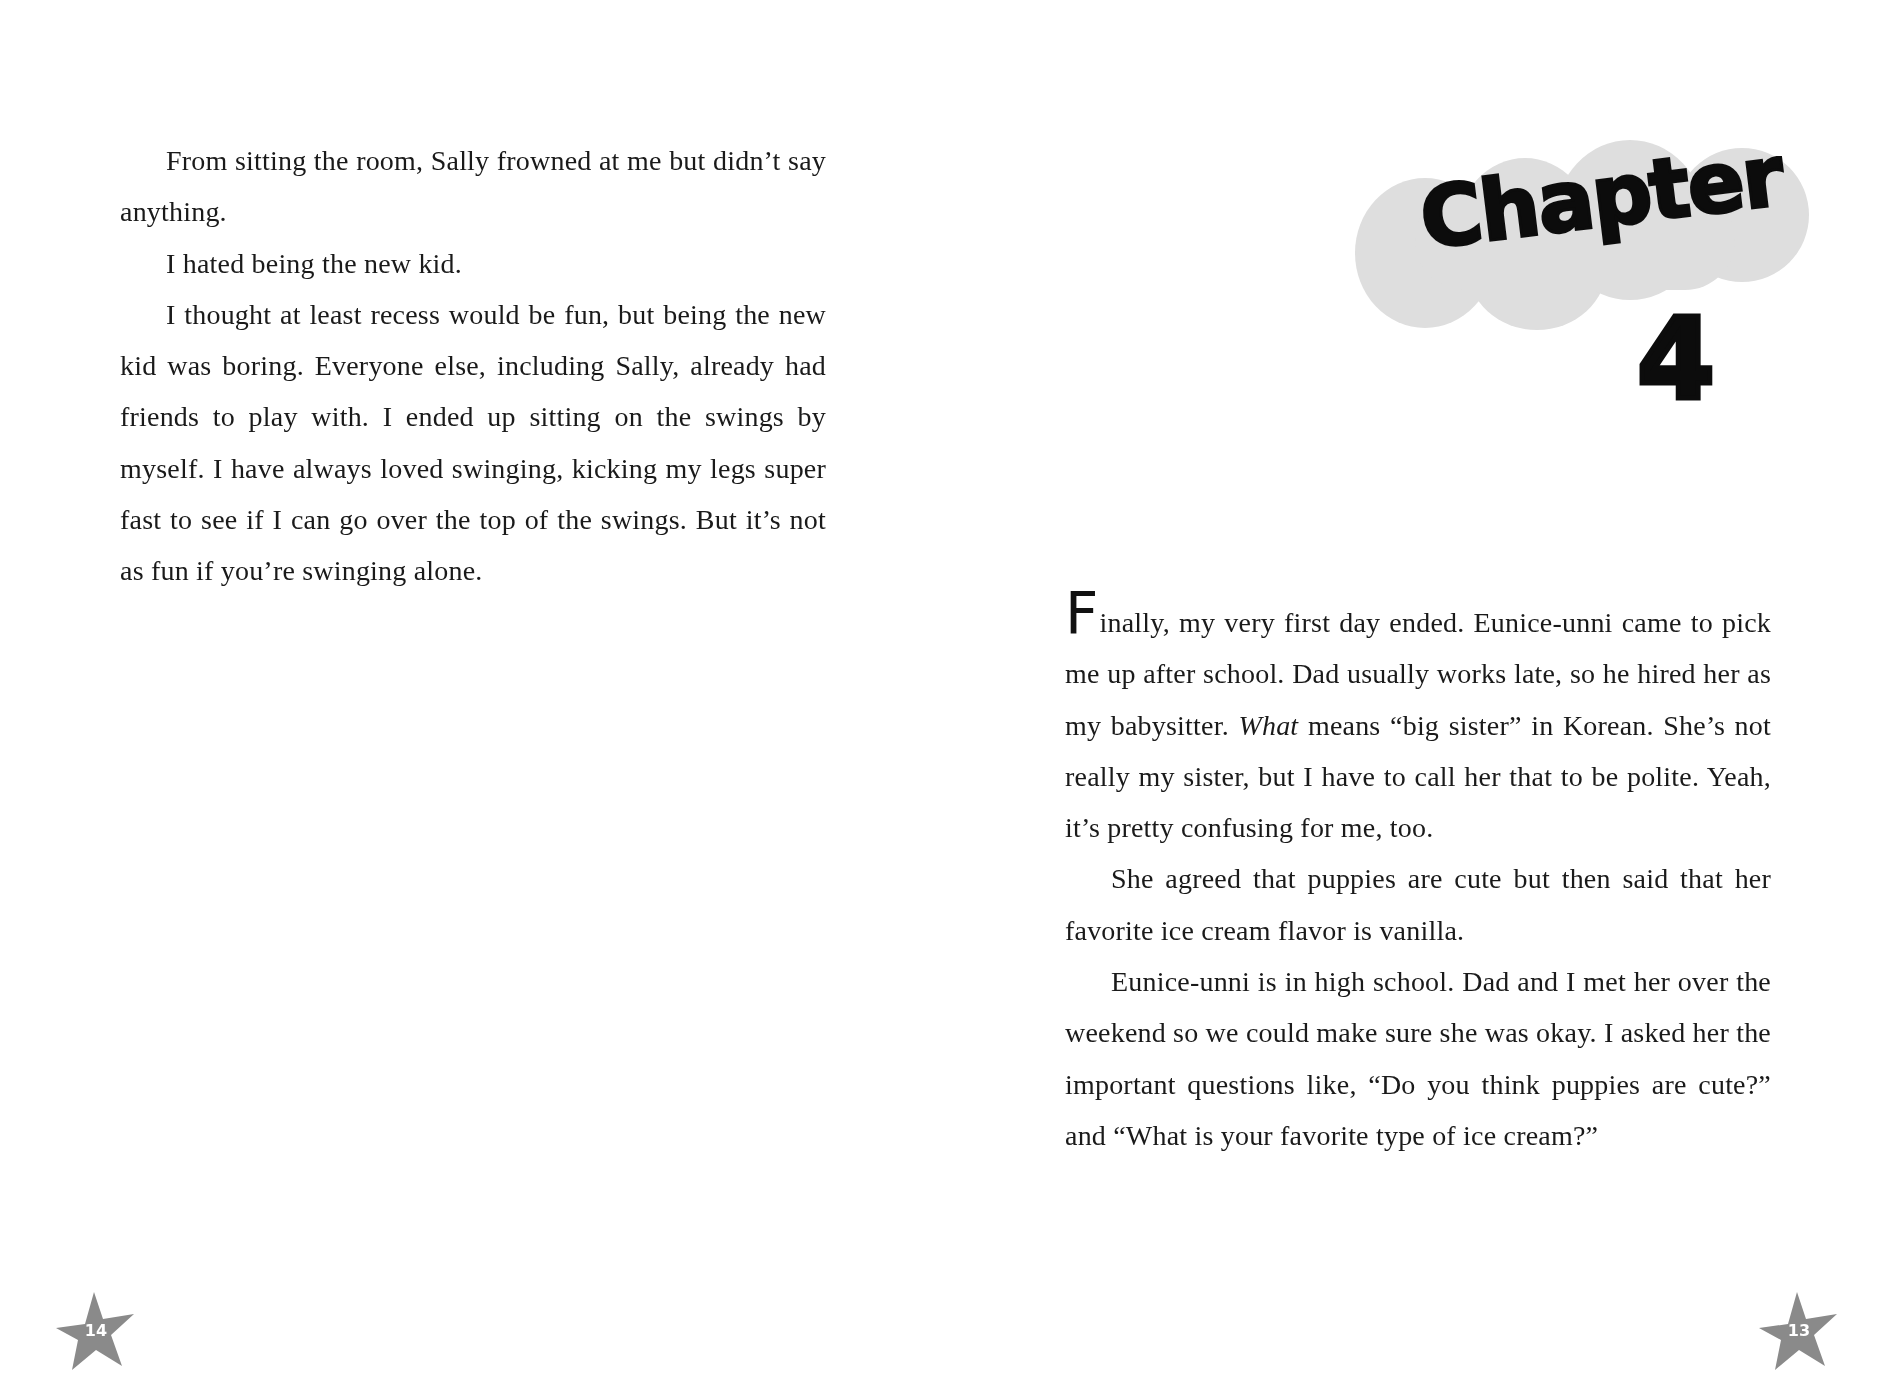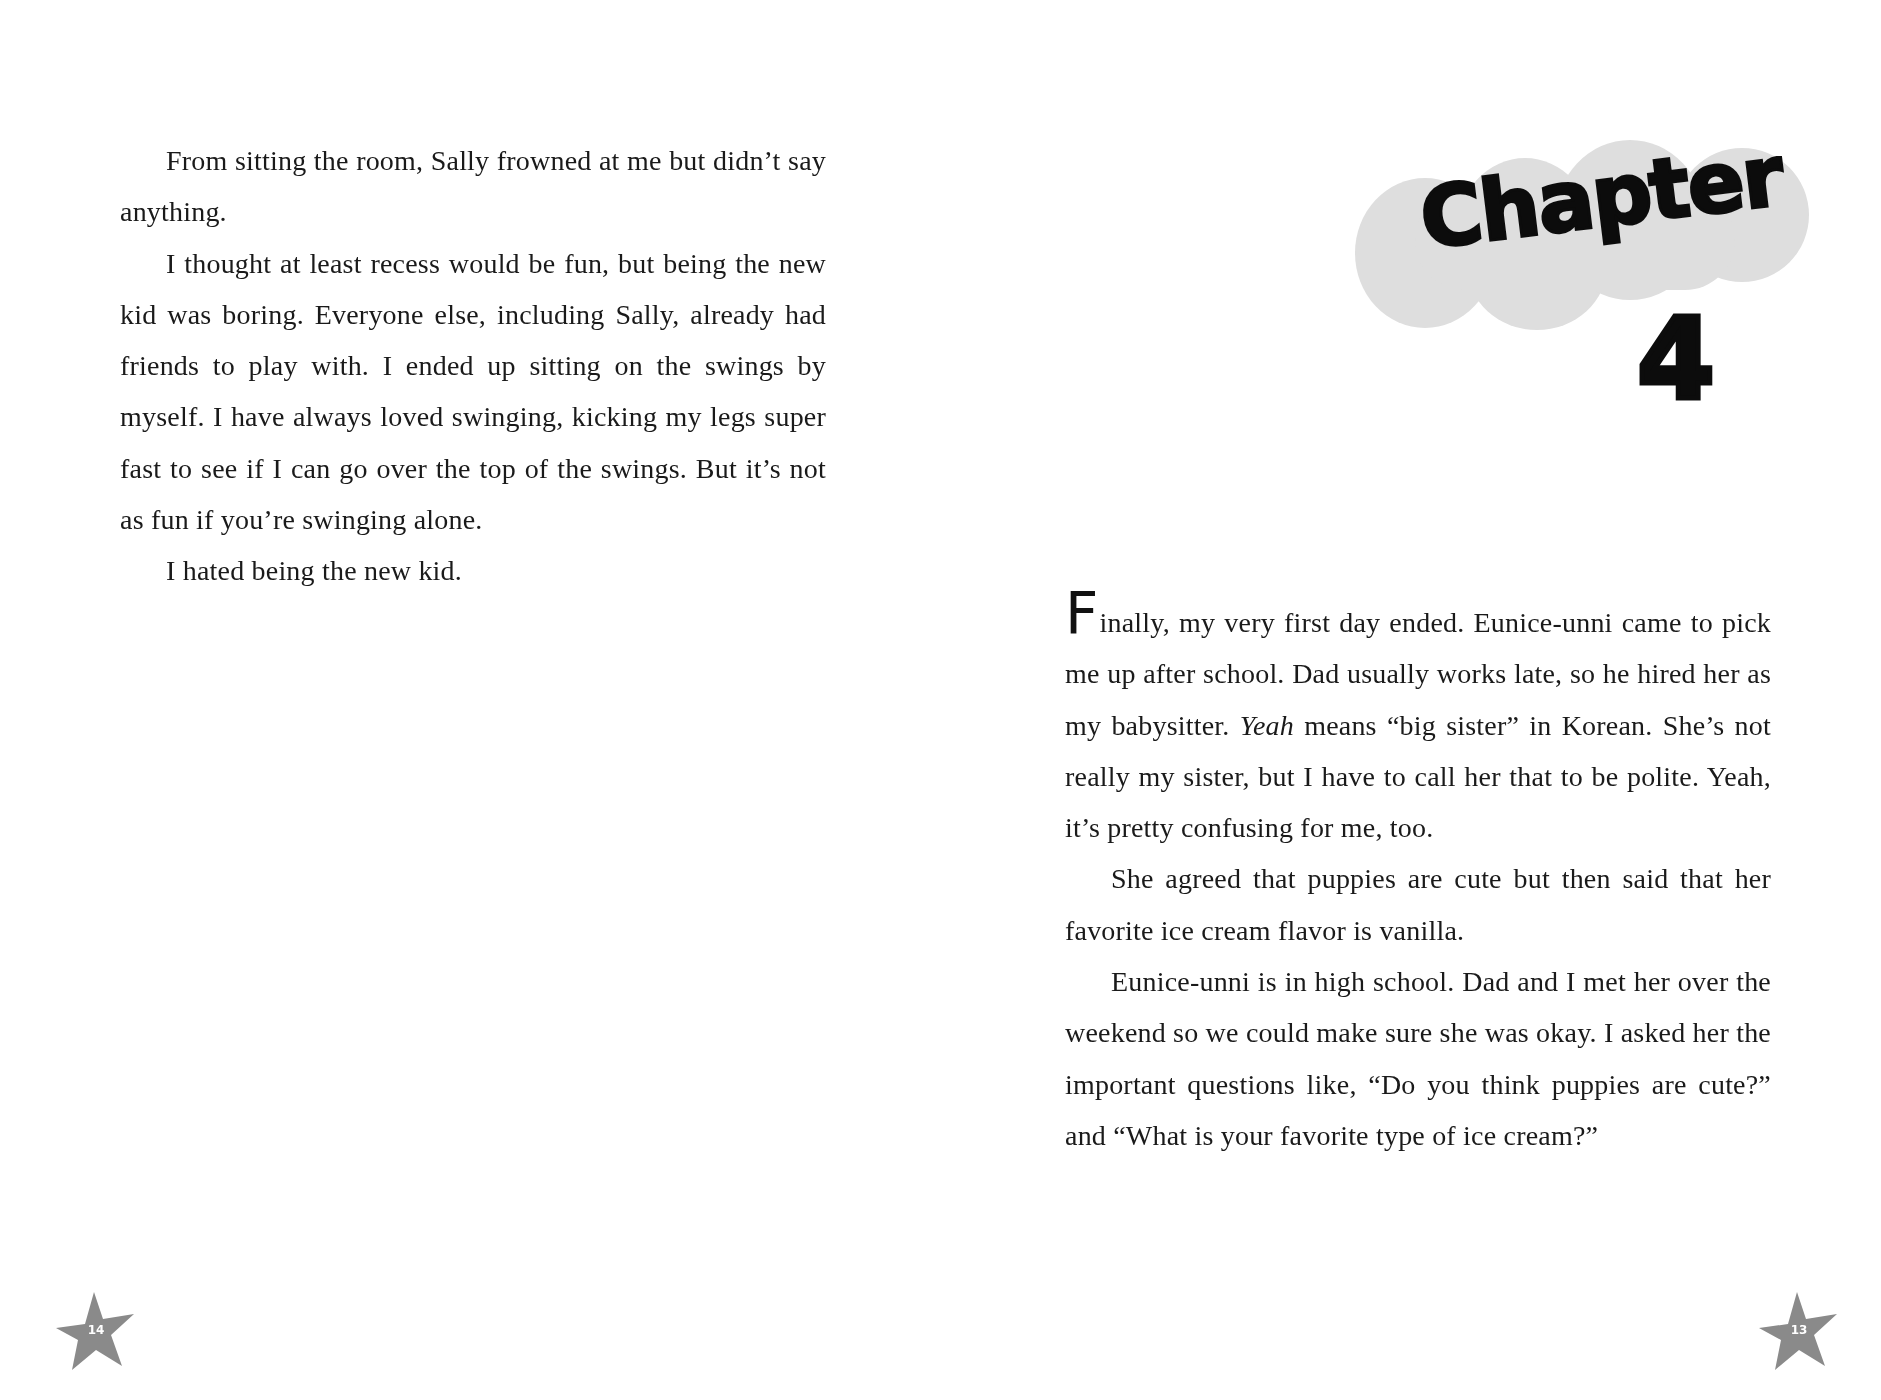--- a/index.html
+++ b/index.html
@@ -46,34 +46,34 @@
     font-family: "DejaVu Sans", sans-serif; font-weight: bold;
     font-size: 112px; color: #0c0c0c;
     -webkit-text-stroke: 5px #0c0c0c;
   }
 
   .star { position: absolute; width: 84px; height: 84px; }
   .star svg { position: absolute; left: 0; top: 0; }
   .star span {
     position: absolute; left: 0; top: 0; width: 84px; height: 84px;
     display: flex; align-items: center; justify-content: center;
-    font-family: "DejaVu Sans", sans-serif; font-weight: bold; font-size: 12px;
+    font-family: "DejaVu Sans", sans-serif; font-weight: bold; font-size: 16px;
     color: #ffffff;
   }
   .star-left { left: 54px; top: 1288px; }
   .star-right { left: 1757px; top: 1288px; }
 </style>
 </head>
 <body>
 
 <div class="page page-left">
   <div class="body-text left-col">
     <p>From sitting the room, Sally frowned at me but didn’t say anything.</p>
+    <p>I hated being the new kid.</p>
     <p>I thought at least recess would be fun, but being the new kid was boring. Everyone else, including Sally, already had friends to play with. I ended up sitting on the swings by myself. I have always loved swinging, kicking my legs super fast to see if I can go over the top of the swings. But it’s not as fun if you’re swinging alone.</p>
-    <p>I hated being the new kid.</p>
   </div>
 
   <div class="star star-left">
     <svg width="84" height="84" viewBox="0 0 84 84">
       <polygon points="40,4 49,31 80,26 57,47 68,78 42,62 18,82 24,52 2,40 31,36" fill="#8a8a8a"></polygon>
     </svg>
     <span>14</span>
   </div>
 </div>
 
@@ -83,21 +83,21 @@
     <div class="cloud" style="left:102px; top:28px; width:136px; height:148px;"></div>
     <div class="cloud" style="left:112px; top:72px; width:140px; height:128px;"></div>
     <div class="cloud" style="left:200px; top:10px; width:150px; height:160px;"></div>
     <div class="cloud" style="left:320px; top:18px; width:134px; height:134px;"></div>
     <div class="cloud" style="left:60px; top:60px; width:320px; height:100px; border-radius:50px;"></div>
     <div class="chapter-word">Chapter</div>
     <div class="chapter-num">4</div>
   </div>
 
   <div class="body-text right-col">
-    <p class="noindent"><span class="dropcap">F</span><span>inally, my very first day ended. Eunice-unni came to pick me up after school. Dad usually works late, so he hired her as my babysitter. </span><em>Yeah</em><span> means “big sister” in Korean. She’s not really my sister, but I have to call her that to be polite. Yeah, it’s pretty confusing for me, too.</span></p>
+    <p class="noindent"><span class="dropcap">F</span><span>inally, my very first day ended. Eunice-unni came to pick me up after school. Dad usually works late, so he hired her as my babysitter. </span><em>What</em><span> means “big sister” in Korean. She’s not really my sister, but I have to call her that to be polite. Yeah, it’s pretty confusing for me, too.</span></p>
     <p>She agreed that puppies are cute but then said that her favorite ice cream flavor is vanilla.</p>
     <p>Eunice-unni is in high school. Dad and I met her over the weekend so we could make sure she was okay. I asked her the important questions like, “Do you think puppies are cute?” and “What is your favorite type of ice cream?”</p>
   </div>
 
   <div class="star star-right" style="left:817px;">
     <svg width="84" height="84" viewBox="0 0 84 84">
       <polygon points="40,4 49,31 80,26 57,47 68,78 42,62 18,82 24,52 2,40 31,36" fill="#8a8a8a"></polygon>
     </svg>
     <span>13</span>
   </div>

